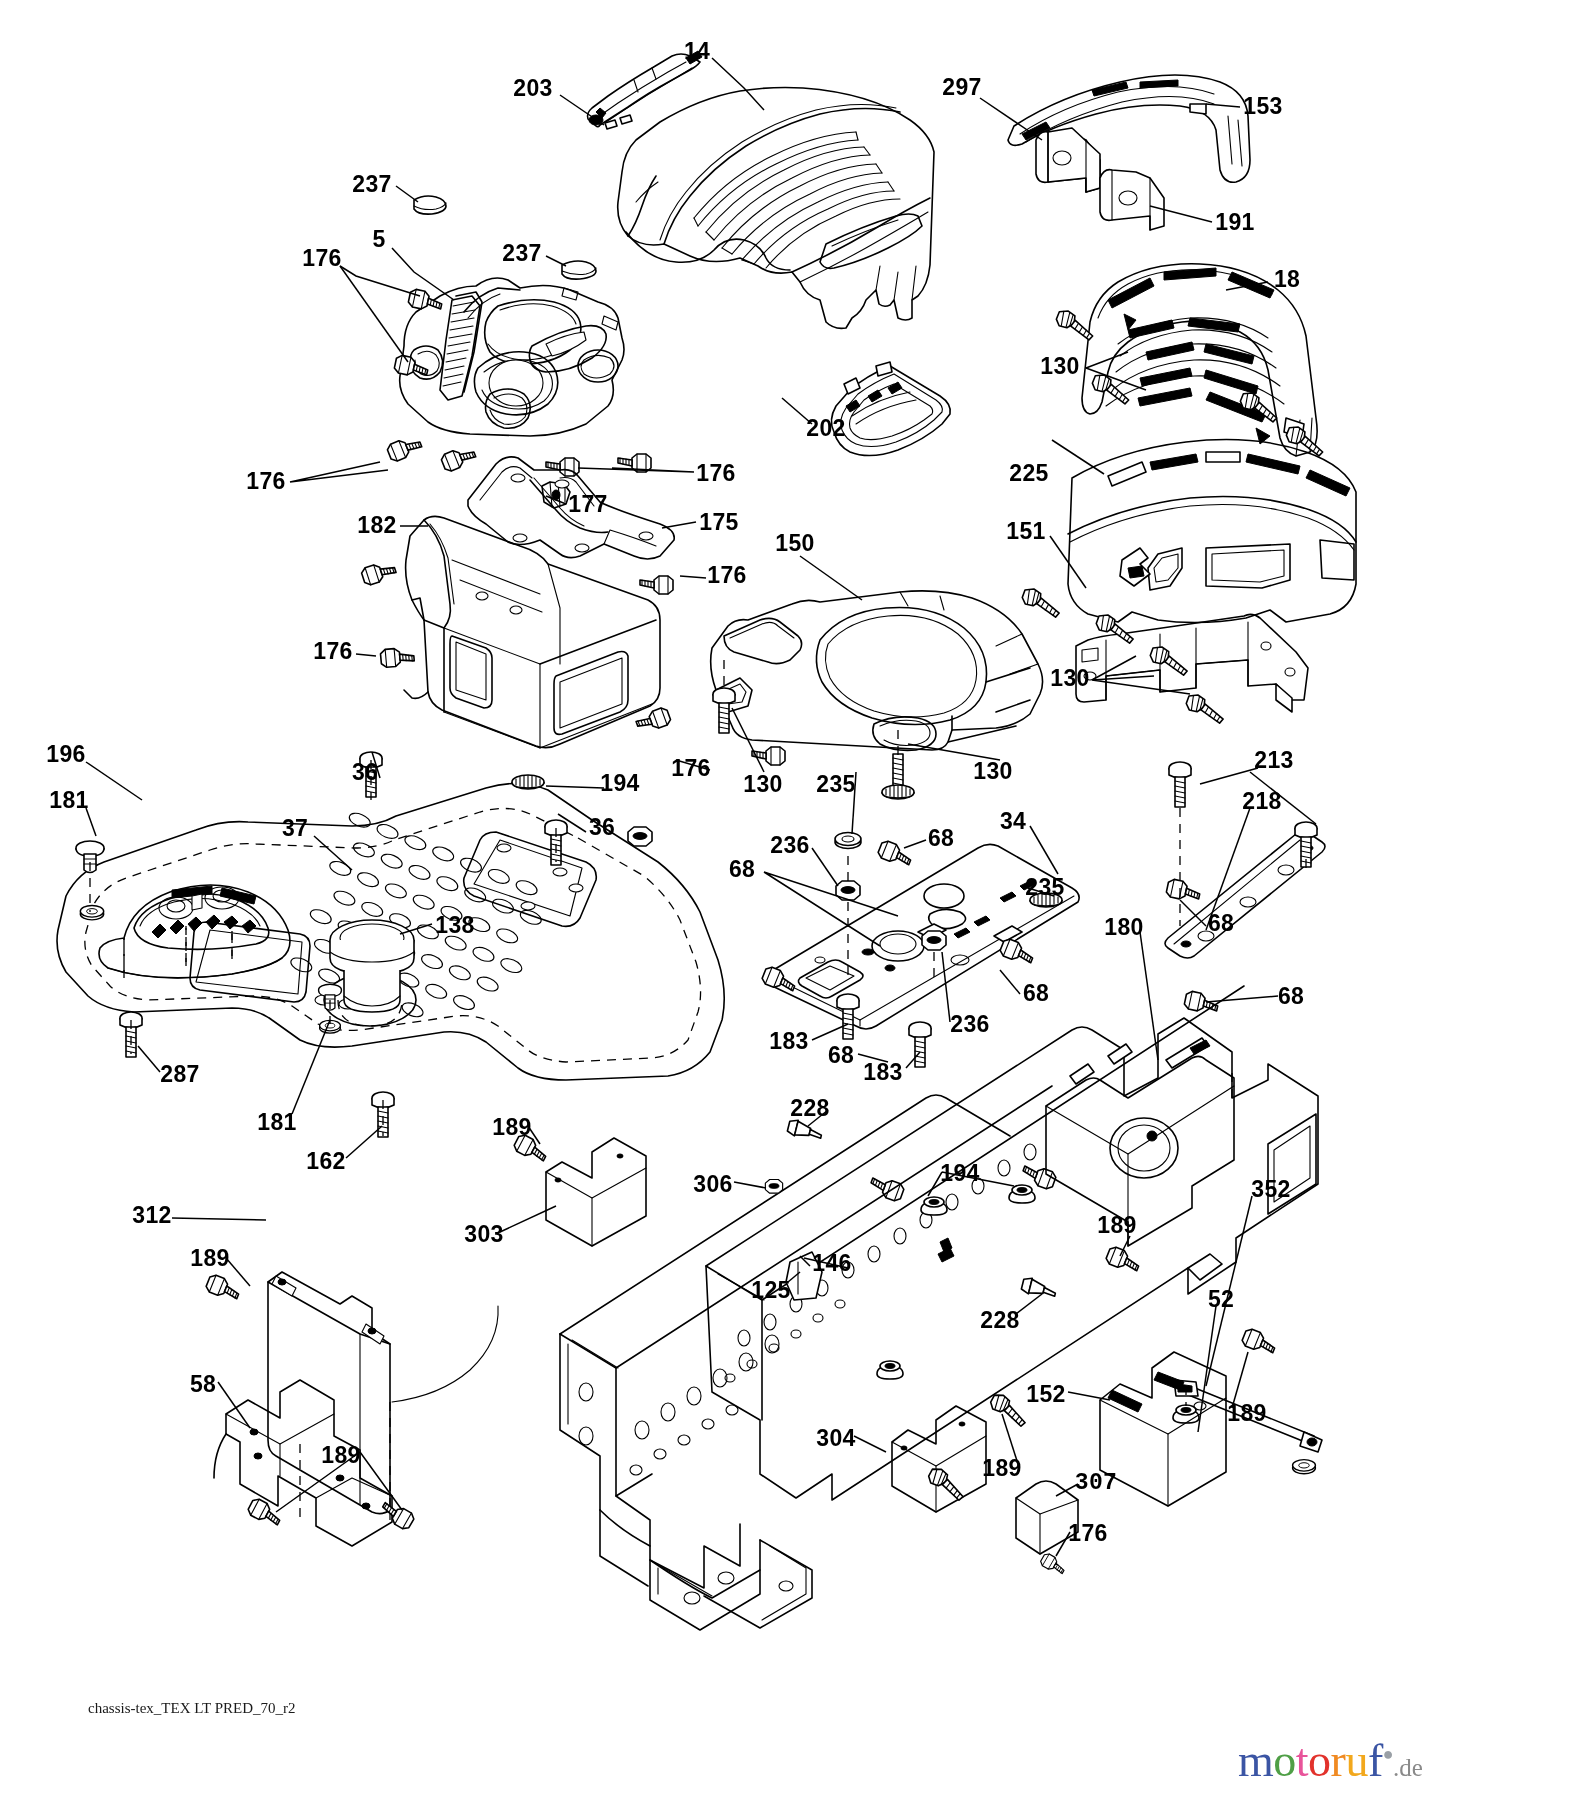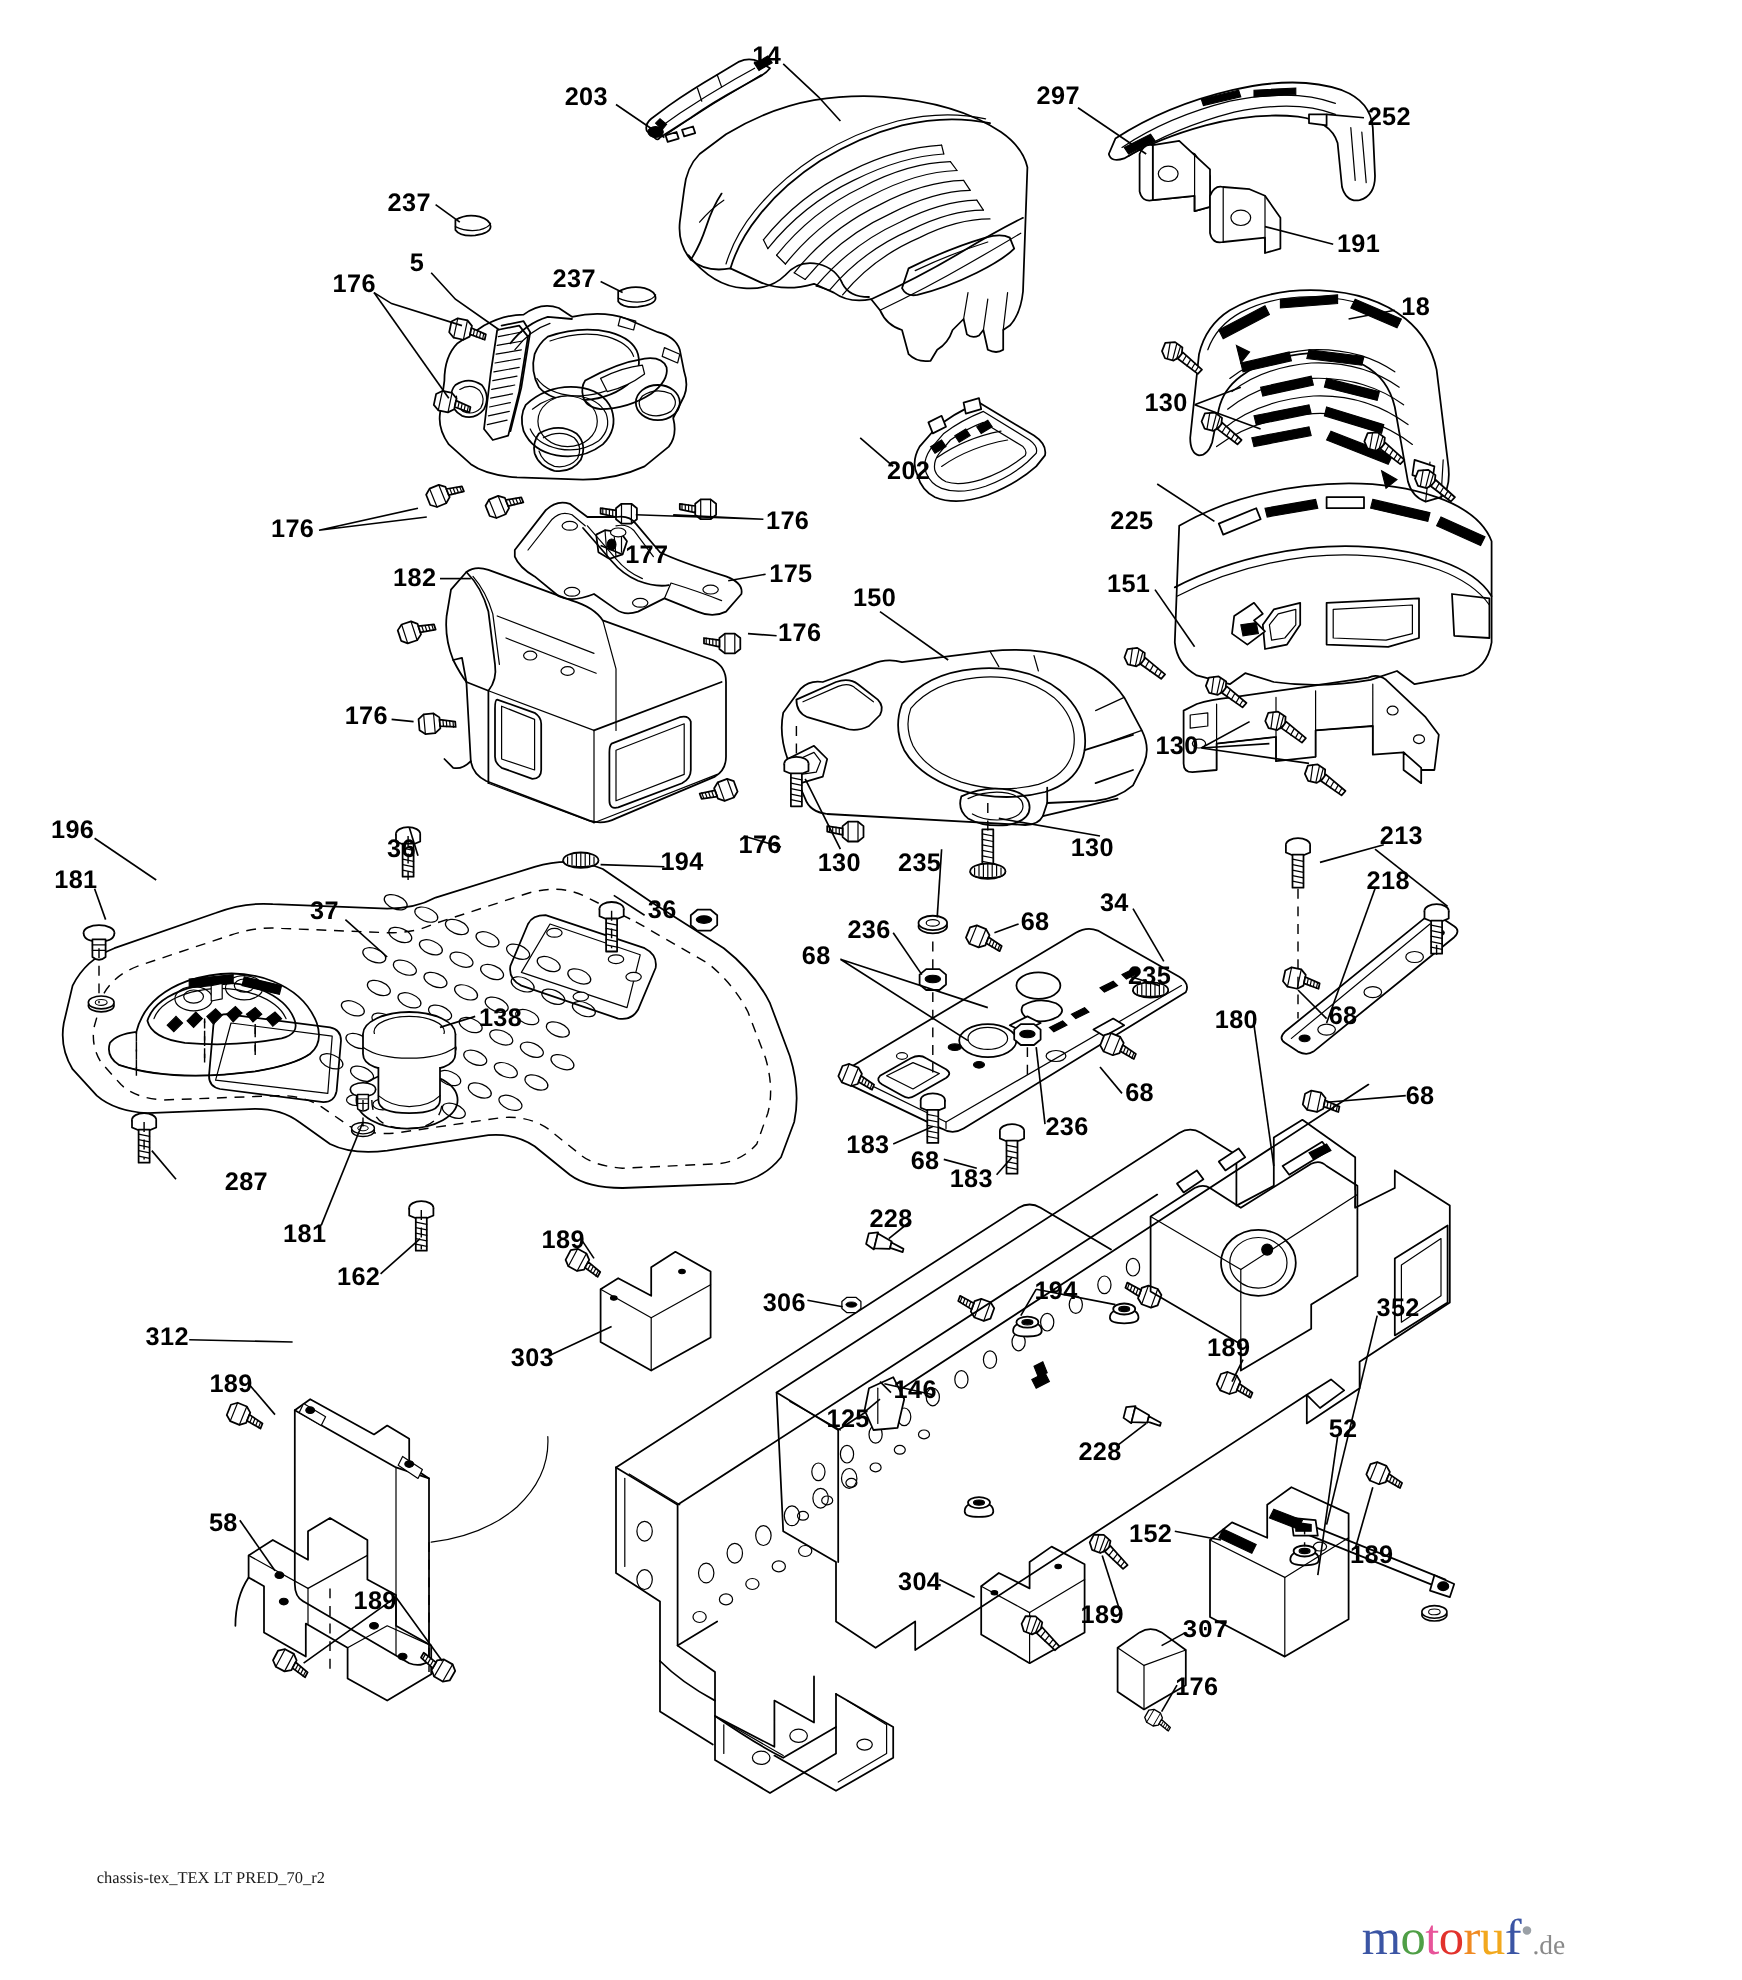--- a/index.html
+++ b/index.html
@@ -1217,21 +1217,21 @@
       <path d="M186,926 L186,966"></path>
       <path d="M232,918 L232,962"></path>
       <path d="M1232,1098 L1232,1070"></path>
     </g>
 
   </svg>
 
   <div class="callout" style="left:533px; top:88px;">203</div>
   <div class="callout" style="left:697px; top:51px;">14</div>
   <div class="callout" style="left:962px; top:87px;">297</div>
-  <div class="callout" style="left:1263px; top:106px;">252</div>
+  <div class="callout" style="left:1263px; top:106px;">153</div>
   <div class="callout" style="left:1235px; top:222px;">191</div>
   <div class="callout" style="left:372px; top:184px;">237</div>
   <div class="callout" style="left:322px; top:258px;">176</div>
   <div class="callout" style="left:379px; top:239px;">5</div>
   <div class="callout" style="left:522px; top:253px;">237</div>
   <div class="callout" style="left:1287px; top:279px;">18</div>
   <div class="callout" style="left:1060px; top:366px;">130</div>
   <div class="callout" style="left:826px; top:428px;">202</div>
   <div class="callout" style="left:716px; top:473px;">176</div>
   <div class="callout" style="left:266px; top:481px;">176</div>
@@ -1263,21 +1263,21 @@
   <div class="callout" style="left:1045px; top:887px;">235</div>
   <div class="callout" style="left:1221px; top:923px;">68</div>
   <div class="callout" style="left:455px; top:925px;">138</div>
   <div class="callout" style="left:1124px; top:927px;">180</div>
   <div class="callout" style="left:1036px; top:993px;">68</div>
   <div class="callout" style="left:1291px; top:996px;">68</div>
   <div class="callout" style="left:970px; top:1024px;">236</div>
   <div class="callout" style="left:789px; top:1041px;">183</div>
   <div class="callout" style="left:841px; top:1055px;">68</div>
   <div class="callout" style="left:883px; top:1072px;">183</div>
-  <div class="callout" style="left:180px; top:1074px;margin-left:44px;">287</div>
+  <div class="callout" style="left:180px; top:1074px;">287</div>
   <div class="callout" style="left:277px; top:1122px;">181</div>
   <div class="callout" style="left:810px; top:1108px;">228</div>
   <div class="callout" style="left:512px; top:1127px;">189</div>
   <div class="callout" style="left:326px; top:1161px;">162</div>
   <div class="callout" style="left:713px; top:1184px;">306</div>
   <div class="callout" style="left:960px; top:1173px;">194</div>
   <div class="callout" style="left:1117px; top:1225px;">189</div>
   <div class="callout" style="left:1271px; top:1189px;">352</div>
   <div class="callout" style="left:484px; top:1234px;">303</div>
   <div class="callout" style="left:152px; top:1215px;">312</div>

